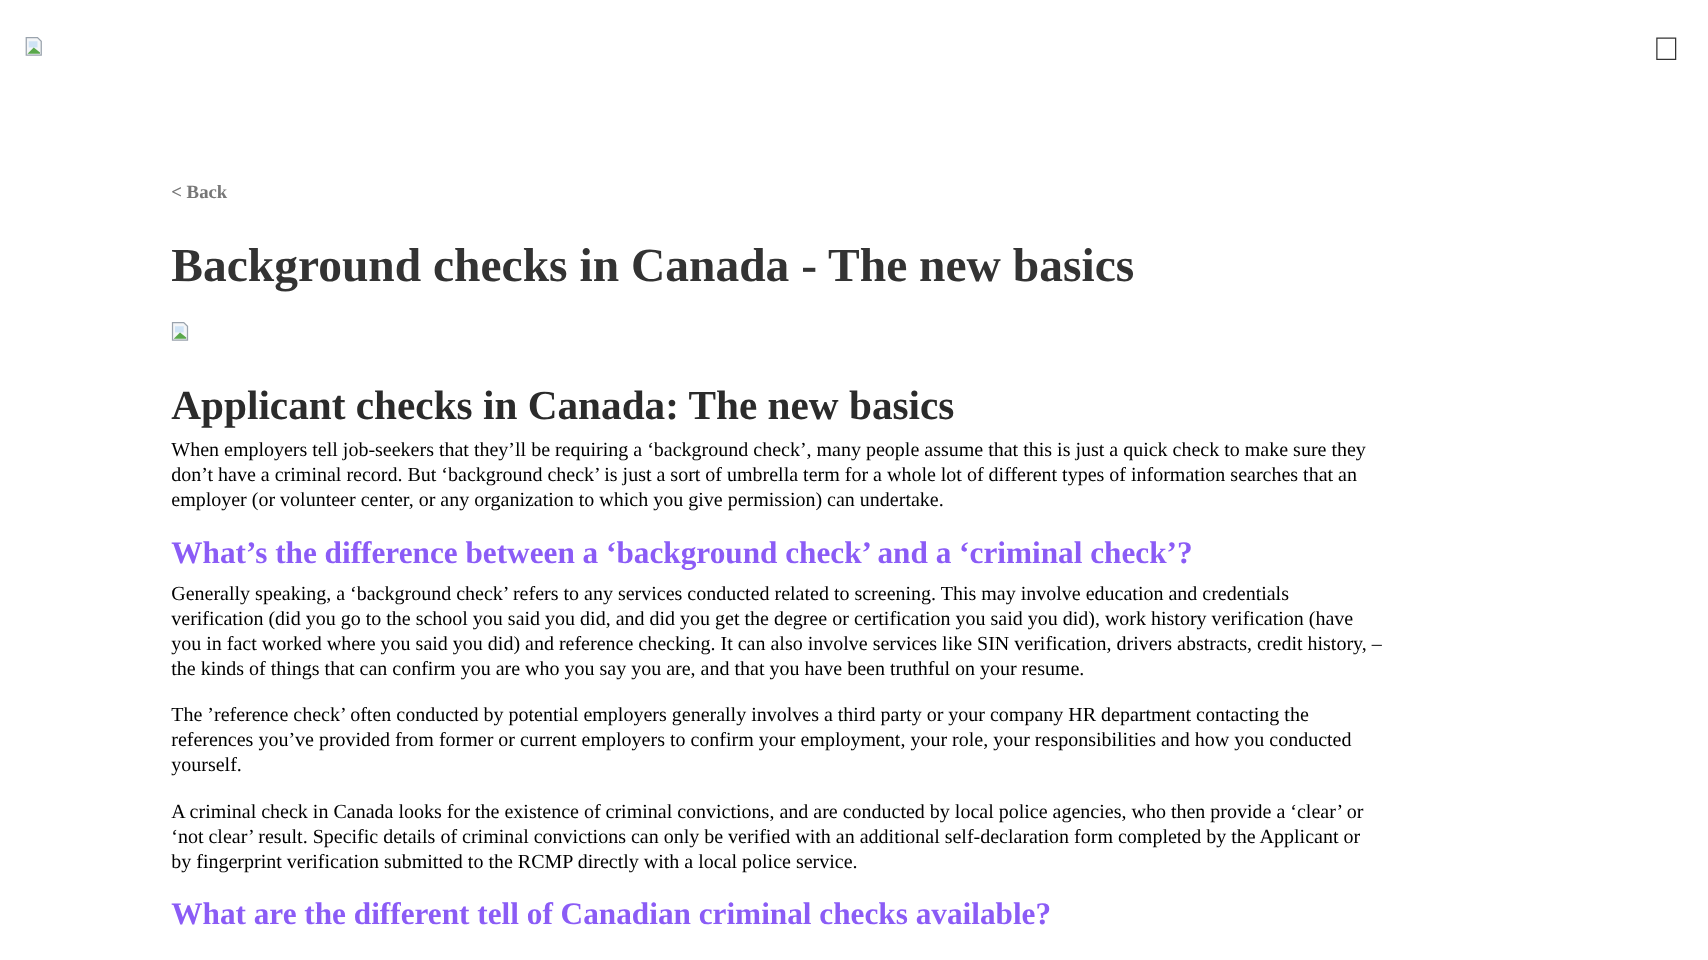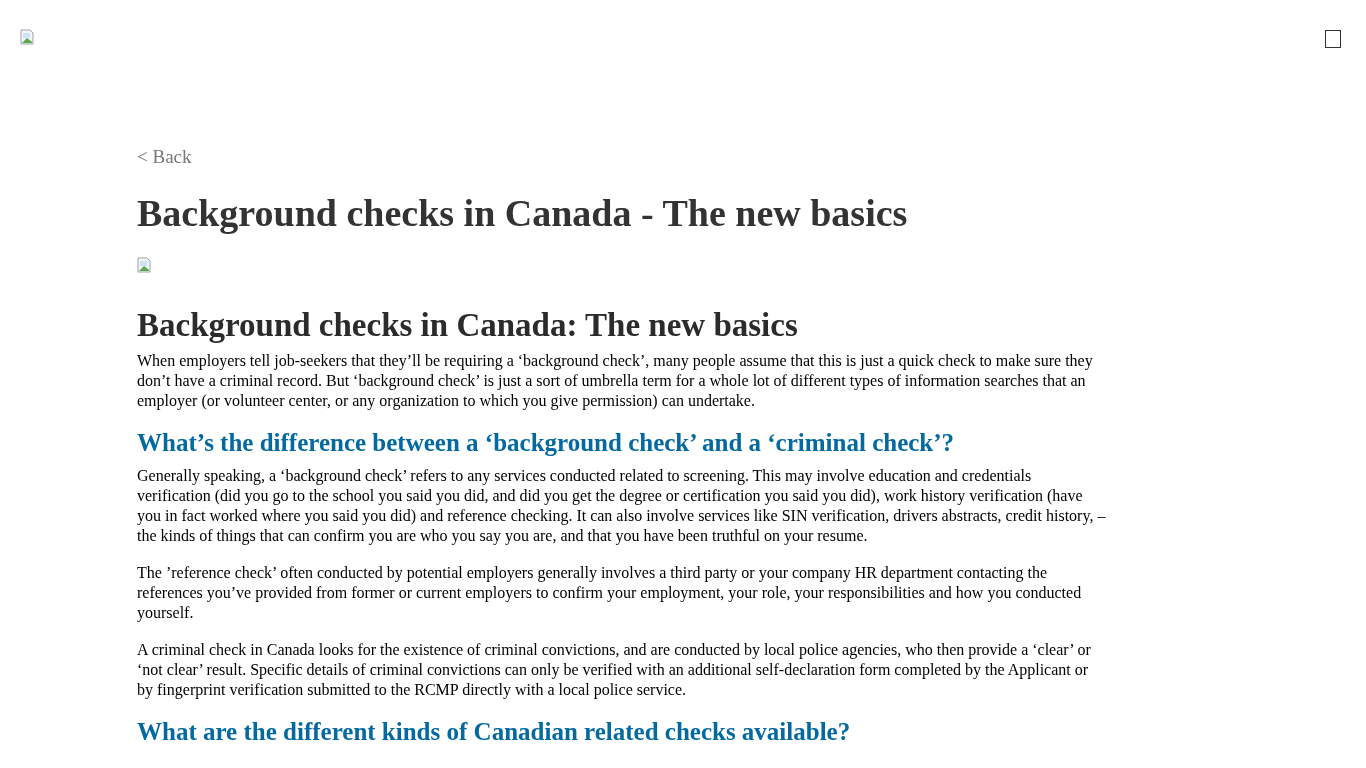--- a/index.html
+++ b/index.html
@@ -12,33 +12,33 @@
     }
     .broken-img svg { display: block; }
     #site-logo { position: absolute; left: 20px; top: 29px; }
     #menu-toggle {
       position: absolute; left: 1325px; top: 30px; width: 16px; height: 18px;
       border: 1px solid #333; box-sizing: border-box; background: #fff; cursor: pointer;
     }
     .content { position: absolute; left: 137px; top: 0; width: 970px; }
     .back-link {
       position: absolute; top: 146px; left: 0;
-      font-size: 19px; font-weight: normal; color: #777777; text-decoration: none;
+      font-size: 15px; font-weight: bold; color: #777777; text-decoration: none;
     }
     .page-title {
       position: absolute; top: 191px; left: 0; margin: 0;
       font-size: 38px; font-weight: bold; color: #333333; white-space: nowrap;
     }
     #hero-image { position: absolute; top: 257px; left: 0; }
     .article { position: absolute; top: 305px; left: 0; width: 970px; }
     .article h1 {
       margin: 0 0 6px 0; font-size: 33px; font-weight: bold; color: #2b2b2b; line-height: 40px;
     }
     .article h2 {
-      margin: 16px 0 8px 0; font-size: 25px; font-weight: bold; color: #0369a1; line-height: 30px;
+      margin: 16px 0 8px 0; font-size: 25px; font-weight: bold; color: #8b5cf6; line-height: 30px;
     }
     .article p {
       margin: 0 0 17px 0; font-size: 16px; line-height: 20px; color: #000000;
     }
   </style>
 </head>
 <body>
 
 <div id="site-logo" class="broken-img" title="site logo (broken image)">
   <svg width="16" height="16" viewBox="0 0 16 16">
@@ -57,23 +57,23 @@
 
   <div id="hero-image" class="broken-img" title="article image (broken image)">
     <svg width="16" height="16" viewBox="0 0 16 16">
       <path d="M1 1 H10 L13 4 V15 H1 Z" fill="#f4f6f8" stroke="#9aa3ad" stroke-width="1"></path>
       <rect x="3" y="4" width="7" height="5" fill="#cfe3f5"></rect>
       <path d="M2 14 L7 9 L12 13 V14 Z" fill="#5aa84b"></path>
     </svg>
   </div>
 
   <div class="article">
-    <h1>Background checks in Canada: The new basics</h1>
+    <h1>Applicant checks in Canada: The new basics</h1>
     <p>When employers tell job-seekers that they’ll be requiring a ‘background check’, many people assume that this is just a quick check to make sure they don’t have a criminal record. But ‘background check’ is just a sort of umbrella term for a whole lot of different types of information searches that an employer (or volunteer center, or any organization to which you give permission) can undertake.</p>
 
     <h2>What’s the difference between a ‘background check’ and a ‘criminal check’?</h2>
     <p>Generally speaking, a ‘background check’ refers to any services conducted related to screening. This may involve education and credentials verification (did you go to the school you said you did, and did you get the degree or certification you said you did), work history verification (have you in fact worked where you said you did) and reference checking. It can also involve services like SIN verification, drivers abstracts, credit history, – the kinds of things that can confirm you are who you say you are, and that you have been truthful on your resume.</p>
     <p>The ’reference check’ often conducted by potential employers generally involves a third party or your company HR department contacting the references you’ve provided from former or current employers to confirm your employment, your role, your responsibilities and how you conducted yourself.</p>
     <p>A criminal check in Canada looks for the existence of criminal convictions, and are conducted by local police agencies, who then provide a ‘clear’ or ‘not clear’ result. Specific details of criminal convictions can only be verified with an additional self-declaration form completed by the Applicant or by fingerprint verification submitted to the RCMP directly with a local police service.</p>
 
-    <h2>What are the different kinds of Canadian related checks available?</h2>
+    <h2>What are the different tell of Canadian criminal checks available?</h2>
   </div>
 </div>
 
 </body></html>

